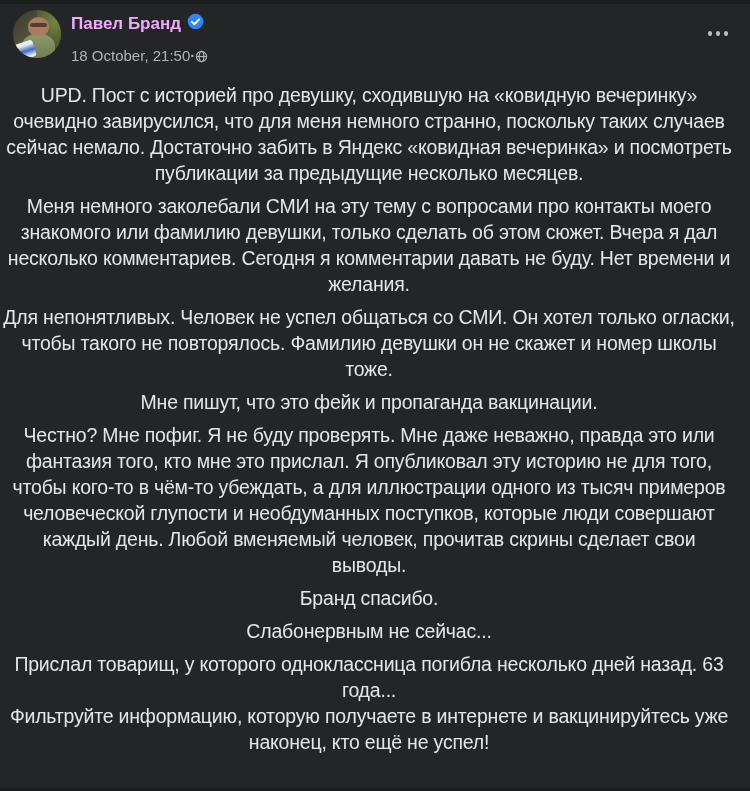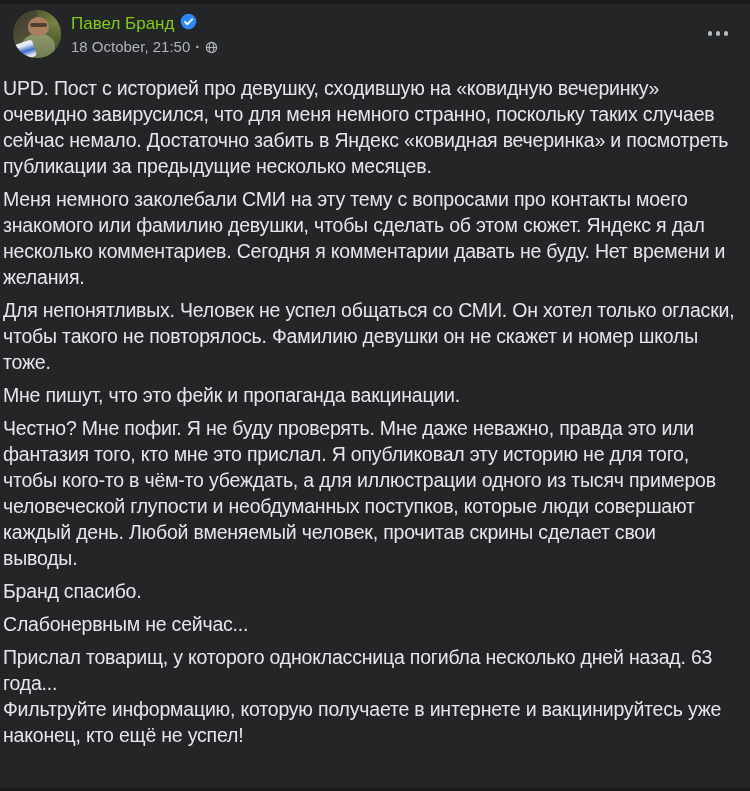--- a/index.html
+++ b/index.html
@@ -58,44 +58,45 @@
   }
   .av-flag {
     position: absolute; left: -4px; bottom: -2px; width: 26px; height: 17px;
     background: linear-gradient(180deg, #e8ecf2 20%, #3a6bc9 55%, #e8ecf2 90%);
     transform: rotate(-18deg);
     border-radius: 3px;
   }
   .head-text { margin-left: 10px; padding-top: 2px; }
   .name-row { display: flex; align-items: center; gap: 6px; }
   .author {
-    font-size: 17px; line-height: 21px; font-weight: 400; color: #84cc16;
+    font-size: 17px; line-height: 21px; font-weight: 700; color: #f0abfc;
     cursor: pointer;
   }
   .badge { display: inline-block; margin-top: 1px; }
   .meta-row {
-    display: flex; align-items: center; gap: 5px;
-    margin-top: 3px;
+    display: flex; align-items: center; 
+    margin-top: 12px;
     font-size: 15px; line-height: 19px; color: #b0b3b8;
   }
   .meta-row .timestamp { cursor: pointer; }
   .meta-dot { font-weight: 700; }
   .more-btn {
     position: absolute; right: 18px; top: 25px;
     display: flex; gap: 3.5px; align-items: center;
     padding: 6px 4px; border-radius: 6px; cursor: pointer;
   }
   .more-btn i {
     width: 4.5px; height: 4.5px; border-radius: 50%;
     background: #b8bbbf; display: block;
   }
 
   
   .post-text {
     padding: 17px 15px 0 3px;
+    text-align: center;
   }
   .post-text p {
     font-size: 19.5px;
     line-height: 26px;
     letter-spacing: -0.2px;
     color: #e4e6eb;
     margin: 0 0 7px 0;
     white-space: pre-line;
   }
 </style>
@@ -139,21 +140,21 @@
 
     <div class="more-btn">
       <i></i>
       <i></i>
       <i></i>
     </div>
   </div>
 
   <div class="post-text">
     <p>UPD. Пост с историей про девушку, сходившую на «ковидную вечеринку» очевидно завирусился, что для меня немного странно, поскольку таких случаев сейчас немало. Достаточно забить в Яндекс «ковидная вечеринка» и посмотреть публикации за предыдущие несколько месяцев.</p>
-    <p>Меня немного заколебали СМИ на эту тему с вопросами про контакты моего знакомого или фамилию девушки, чтобы сделать об этом сюжет. Яндекс я дал несколько комментариев. Сегодня я комментарии давать не буду. Нет времени и желания.</p>
+    <p>Меня немного заколебали СМИ на эту тему с вопросами про контакты моего знакомого или фамилию девушки, только сделать об этом сюжет. Вчера я дал несколько комментариев. Сегодня я комментарии давать не буду. Нет времени и желания.</p>
     <p>Для непонятливых. Человек не успел общаться со СМИ. Он хотел только огласки, чтобы такого не повторялось. Фамилию девушки он не скажет и номер школы тоже.</p>
     <p>Мне пишут, что это фейк и пропаганда вакцинации.</p>
     <p>Честно? Мне пофиг. Я не буду проверять. Мне даже неважно, правда это или фантазия того, кто мне это прислал. Я опубликовал эту историю не для того, чтобы кого-то в чём-то убеждать, а для иллюстрации одного из тысяч примеров человеческой глупости и необдуманных поступков, которые люди совершают каждый день. Любой вменяемый человек, прочитав скрины сделает свои выводы.</p>
     <p>Бранд спасибо.</p>
     <p>Слабонервным не сейчас...</p>
     <p>Прислал товарищ, у которого одноклассница погибла несколько дней назад. 63 года...
 Фильтруйте информацию, которую получаете в интернете и вакцинируйтесь уже наконец, кто ещё не успел!</p>
   </div>
 
   <div class="edge-bottom"></div>

